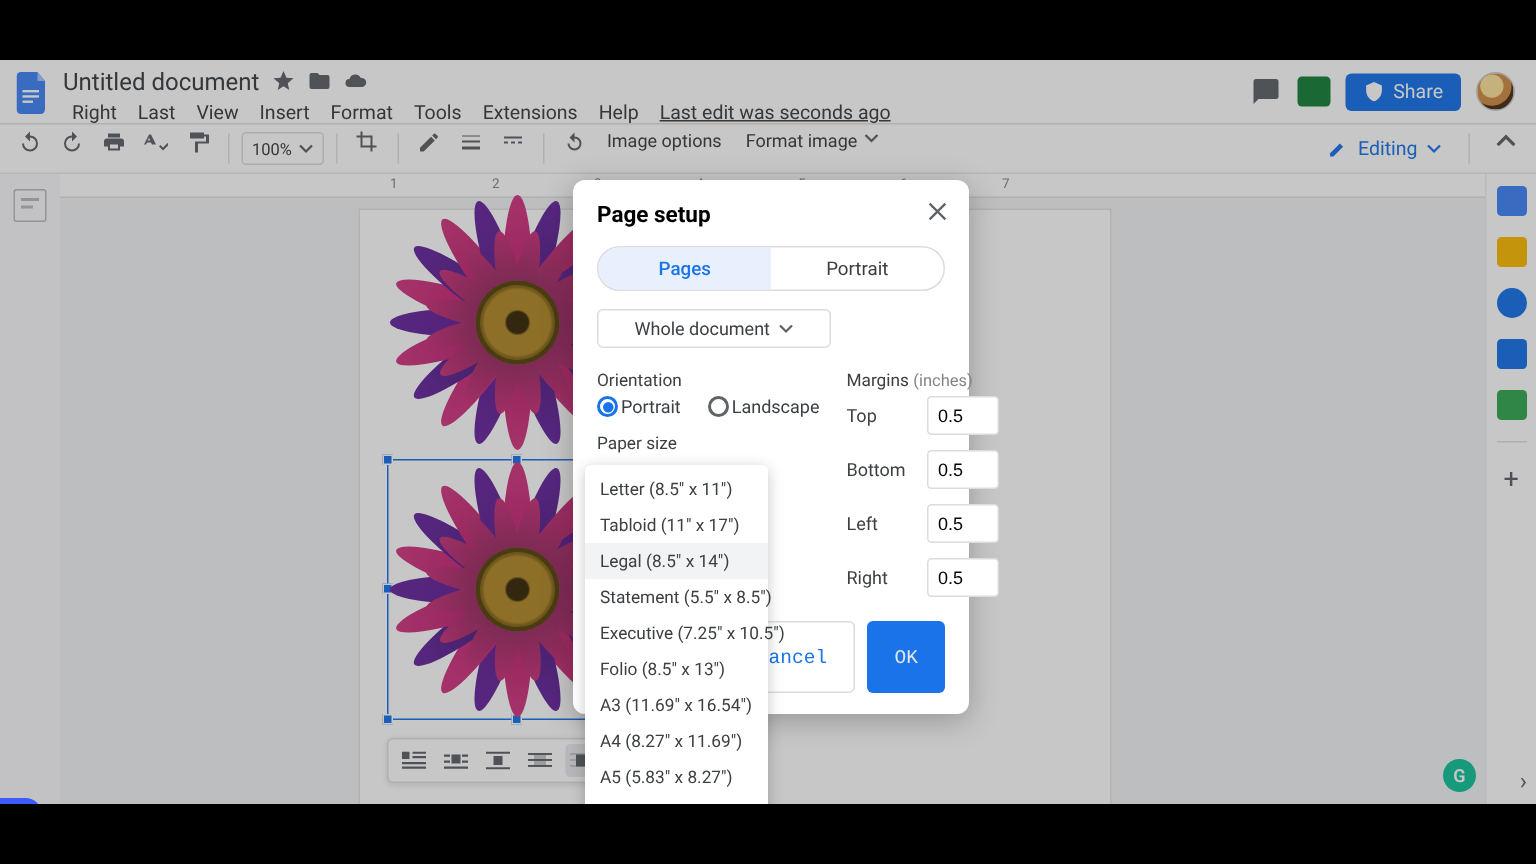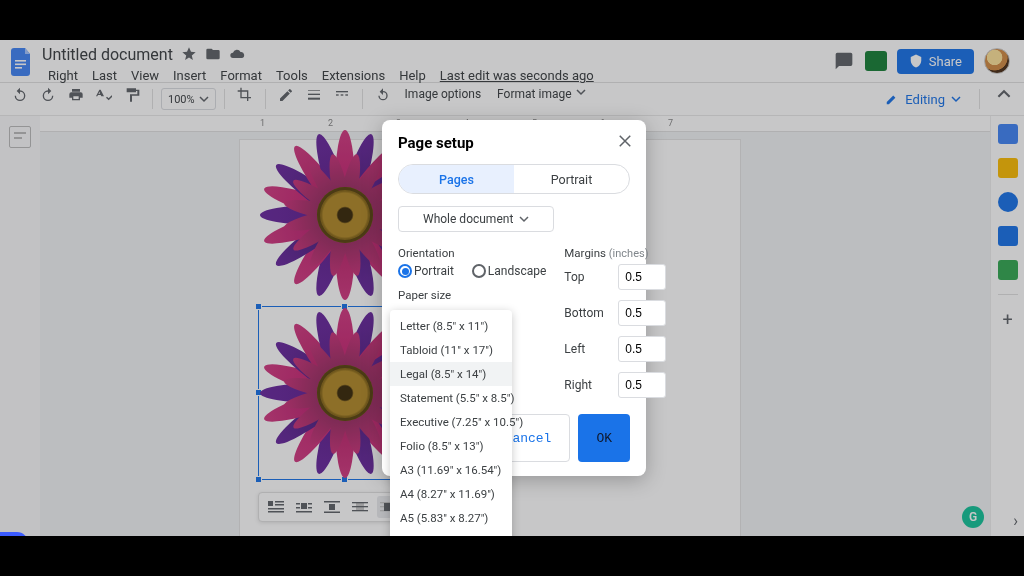--- a/index.html
+++ b/index.html
@@ -83,21 +83,21 @@
   .radio{display:flex;align-items:flex-end;gap:2px;font-size:12px;}
   .r-outer{width:14px;height:14px;border:2px solid #5f6368;border-radius:50%;display:flex;align-items:center;justify-content:center;}
   .r-outer.checked{border-color:#1a73e8;}
   .r-outer.checked:after{content:"";width:7px;height:7px;border-radius:50%;background:#1a73e8;}
   .margin-row{display:flex;align-items:center;gap:10px;margin-bottom:10px;}
   .margin-row label{width:44px;font-size:12px;}
   .minput{width:48px;height:26px;border:1px solid #dadce0;border-radius:3px;padding:0 6px;font-size:12px;}
   .dlg-actions{display:flex;justify-content:flex-end;gap:8px;margin-top:6px;}
   .btn{height:48px;padding:0 18px;border-radius:4px;display:flex;align-items:center;font-size:13px;cursor:pointer;font-family:Liberation Mono, monospace;}
   .btn.text{color:#1a73e8;border:1px solid #dadce0;}
-  .btn.primary{background:#1a73e8;color:#0f172a;}
+  .btn.primary{background:#1a73e8;color:#e5e5e5;}
   
   .dropdown { position:absolute; z-index:90; left:390px; top:270px; width:122px; background:#fff; border-radius:4px; box-shadow:0 2px 10px rgba(0,0,0,.22); padding:4px 0;}
   .dropdown .item{padding:5px 10px;font-size:11.5px;color:#3c4043;cursor:pointer;white-space:nowrap;}
   .dropdown .item.hover{background:#f1f3f4;}
   
   .rec-bubble{position:absolute;left:0;bottom:22px;width:28px;height:22px;background:#3b5bff;border-radius:0 11px 11px 0;z-index:120;display:flex;align-items:center;justify-content:center;}
   .rec-bubble svg{width:14px;height:14px;fill:#fff;}
   svg{display:block;}
 </style>
 </head>

